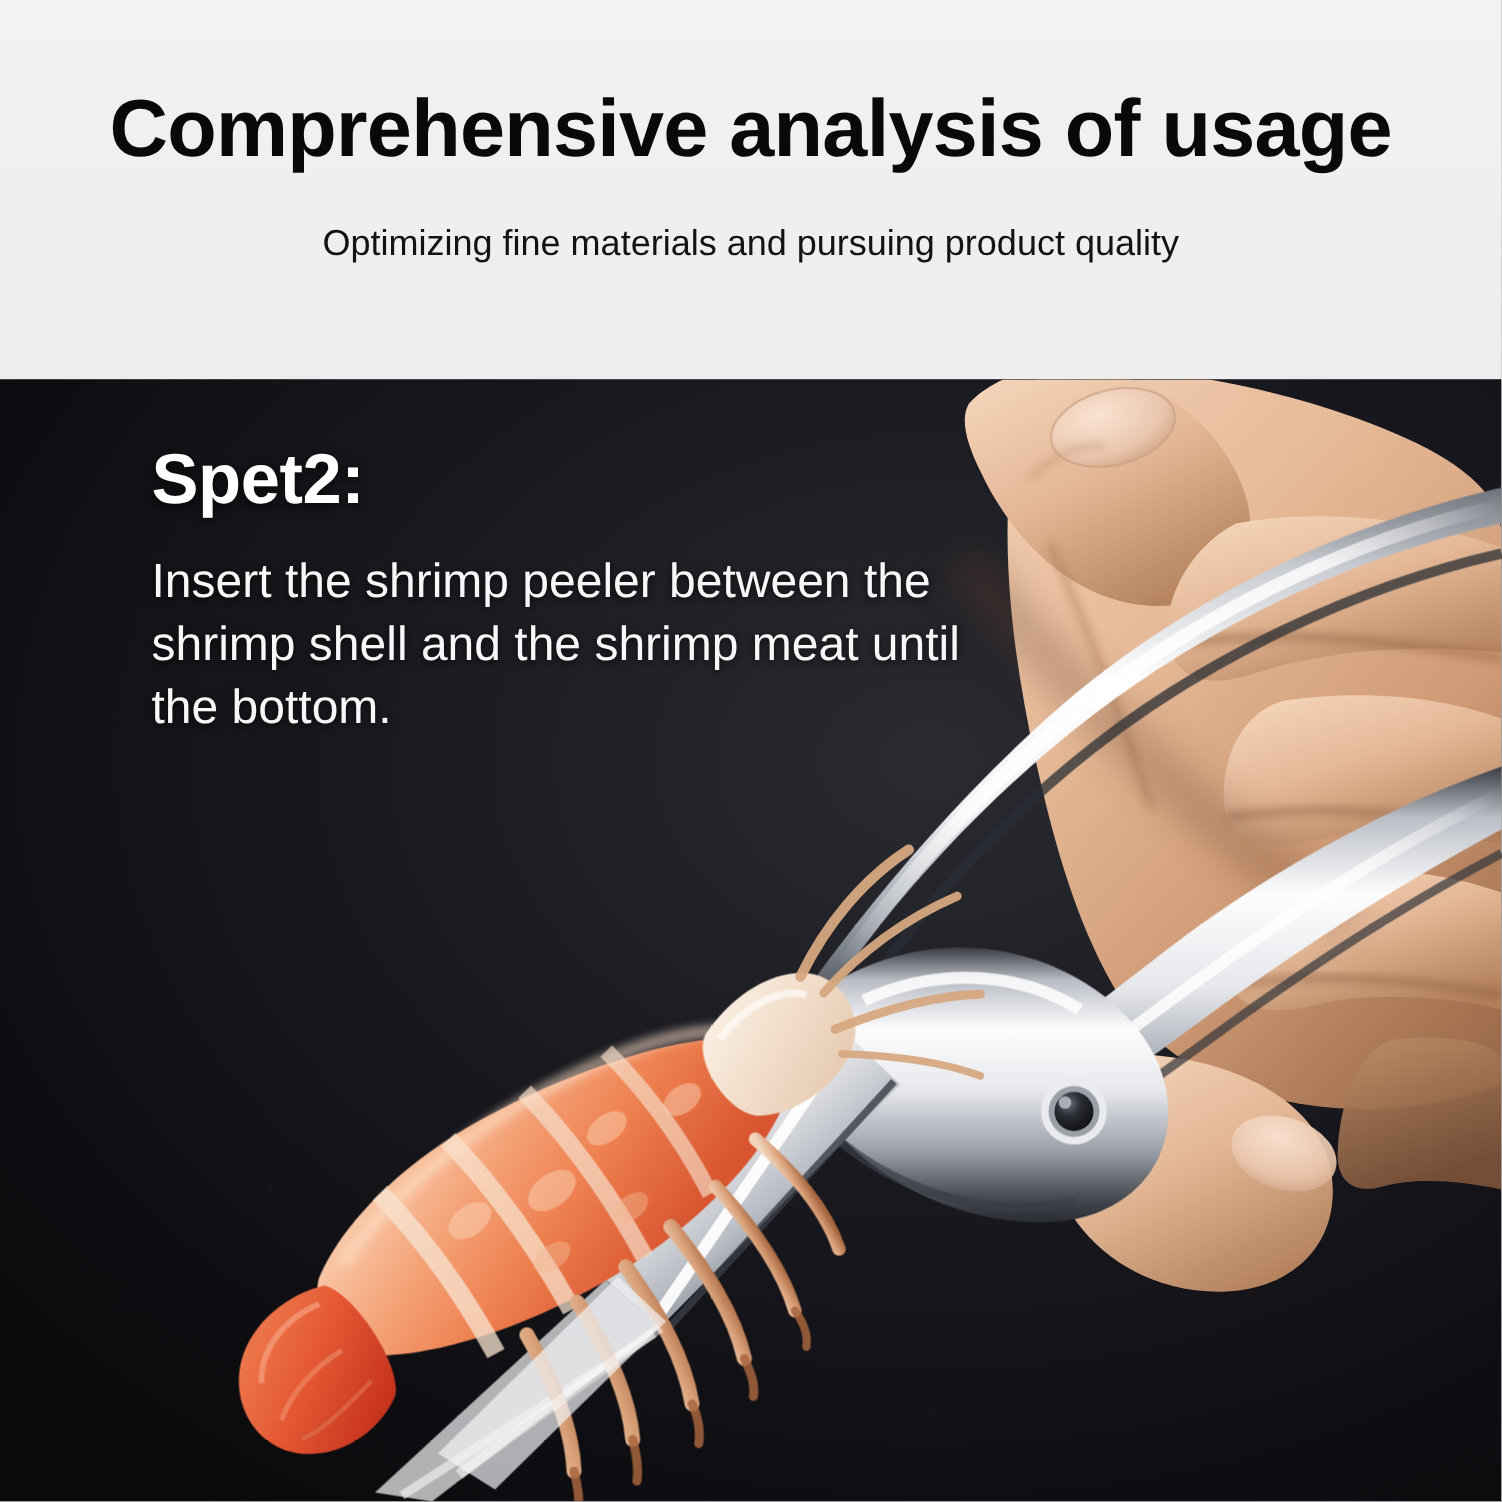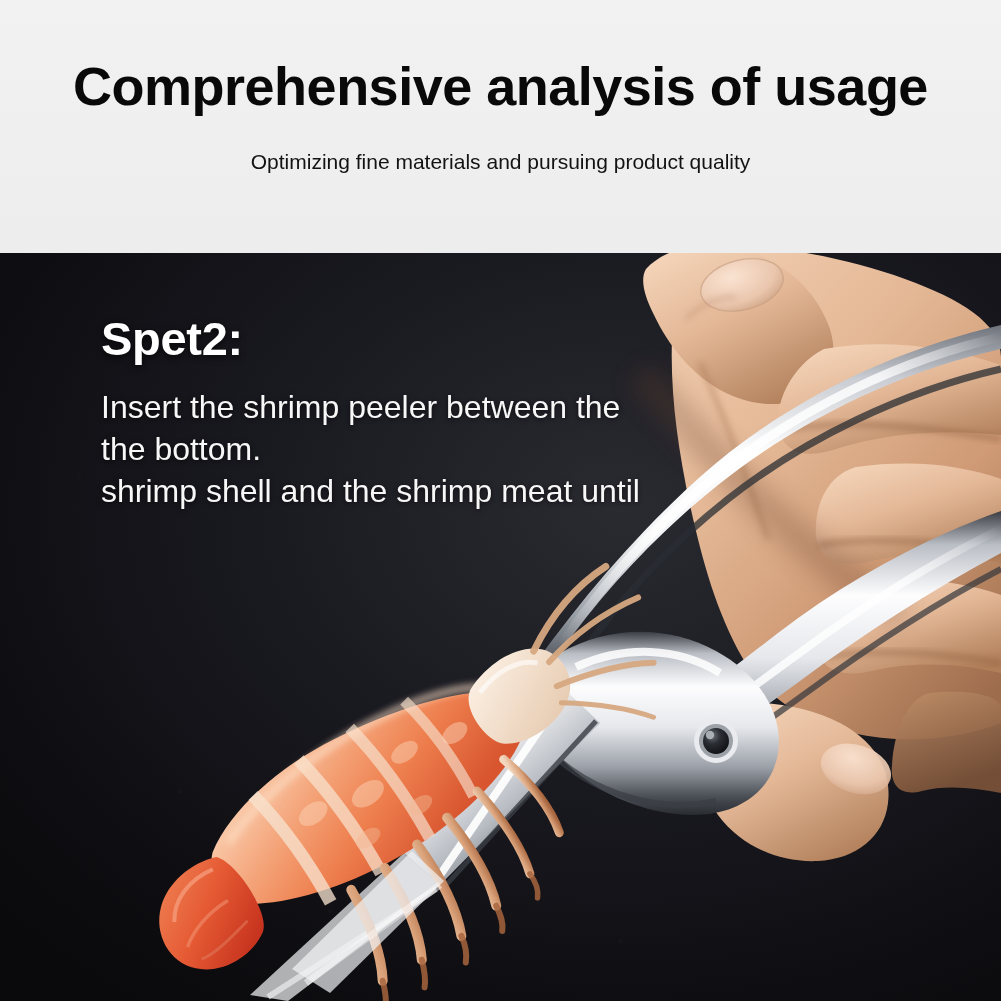--- a/index.html
+++ b/index.html
@@ -46,21 +46,21 @@
   }
 
   #header-subtitle {
     position: absolute;
     left: 0;
     top: 149px;
     width: 1001px;
     text-align: center;
     font-family: "Liberation Sans", sans-serif;
     font-weight: normal;
-    font-size: 21px;
+    font-size: 24px;
     color: #131313;
     line-height: 1.2;
     white-space: nowrap;
   }
 
   
   #photo-panel {
     position: absolute;
     left: 0;
     top: 253px;
@@ -89,21 +89,21 @@
       radial-gradient(circle at 33% 88%, rgba(255,255,255,0.016) 0 2px, rgba(0,0,0,0) 3px),
       radial-gradient(circle at 62% 92%, rgba(255,255,255,0.014) 0 2px, rgba(0,0,0,0) 3px),
       radial-gradient(circle at 80% 78%, rgba(255,255,255,0.012) 0 2px, rgba(0,0,0,0) 3px),
       radial-gradient(circle at 8% 30%, rgba(255,255,255,0.012) 0 2px, rgba(0,0,0,0) 3px);
   }
 
   
   #step-block {
     position: absolute;
     left: 101px;
-    top: 60px;          
+    top: 40px;          
     width: 500px;
   }
   #step-heading {
     font-family: "Liberation Sans", sans-serif;
     font-weight: bold;
     font-size: 47px;
     color: #ffffff;
     line-height: 1.12;
     letter-spacing: -0.3px;
     margin: 0 0 20px 0;
@@ -418,19 +418,19 @@
       <rect x="0" y="0" width="1001" height="748" fill="none"></rect>
       <path d="M0 0 H1001 V748 H0 Z" fill="url(#backdrop)" opacity="0"></path>
     </svg>
 
     <div id="photo-grain"></div>
 
     <div id="step-block">
       <div id="step-heading">Spet2:</div>
       <div id="step-body">
         <span class="line">Insert the shrimp peeler between the</span>
+        <span class="line">shrimp shell and the shrimp meat until</span>
         <span class="line">the bottom.</span>
-        <span class="line">shrimp shell and the shrimp meat until</span>
       </div>
     </div>
 
   </div>
 </div>
 
 </body></html>

